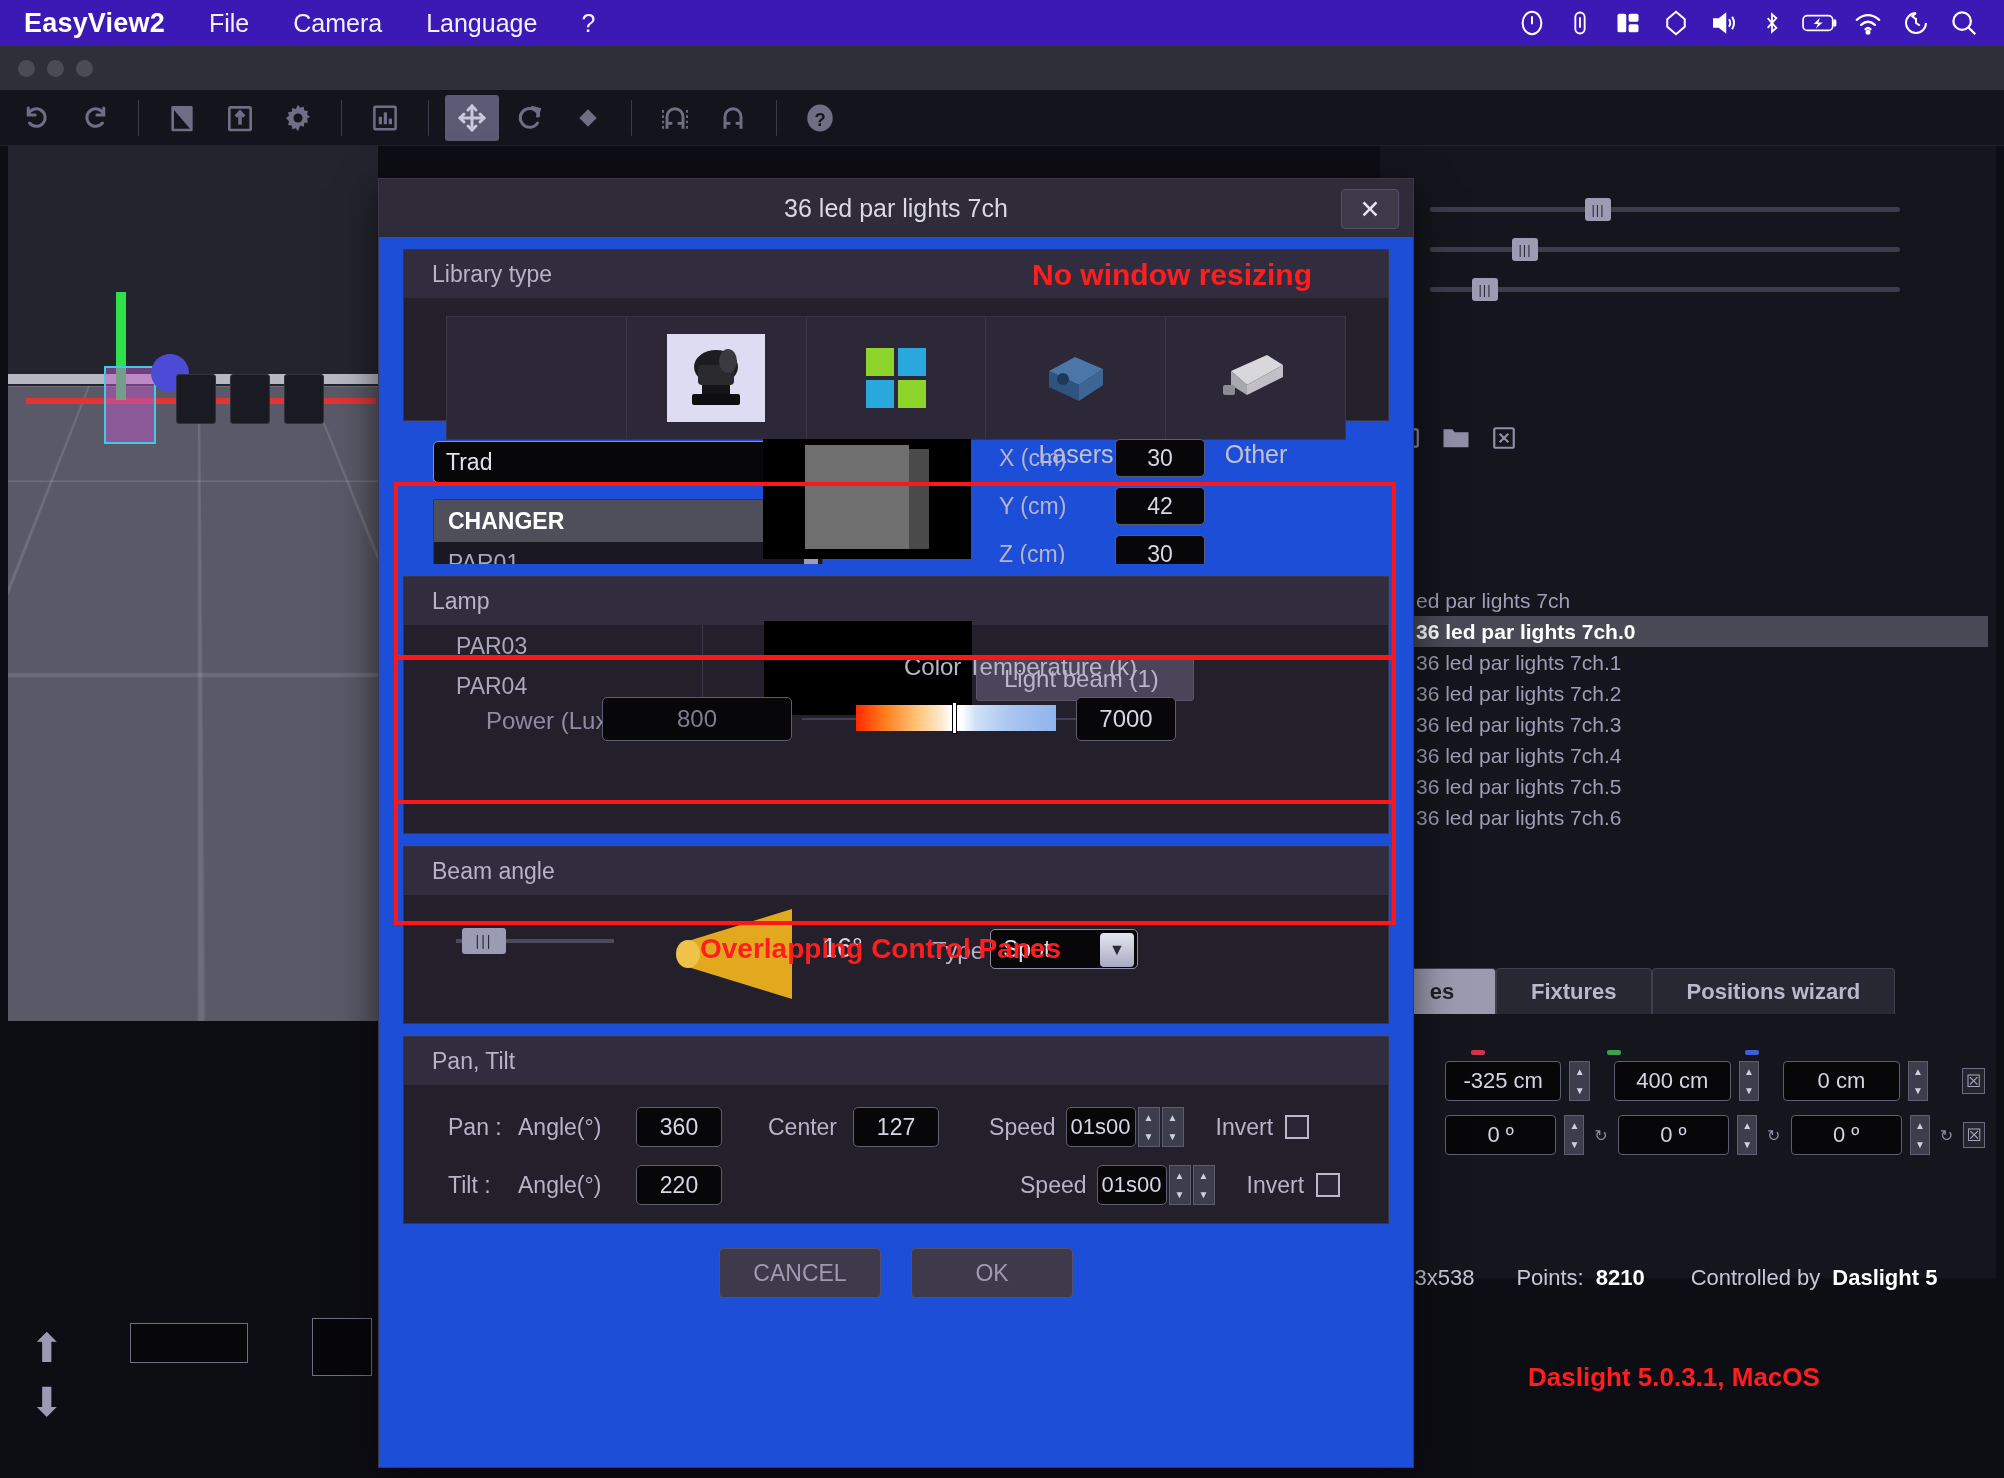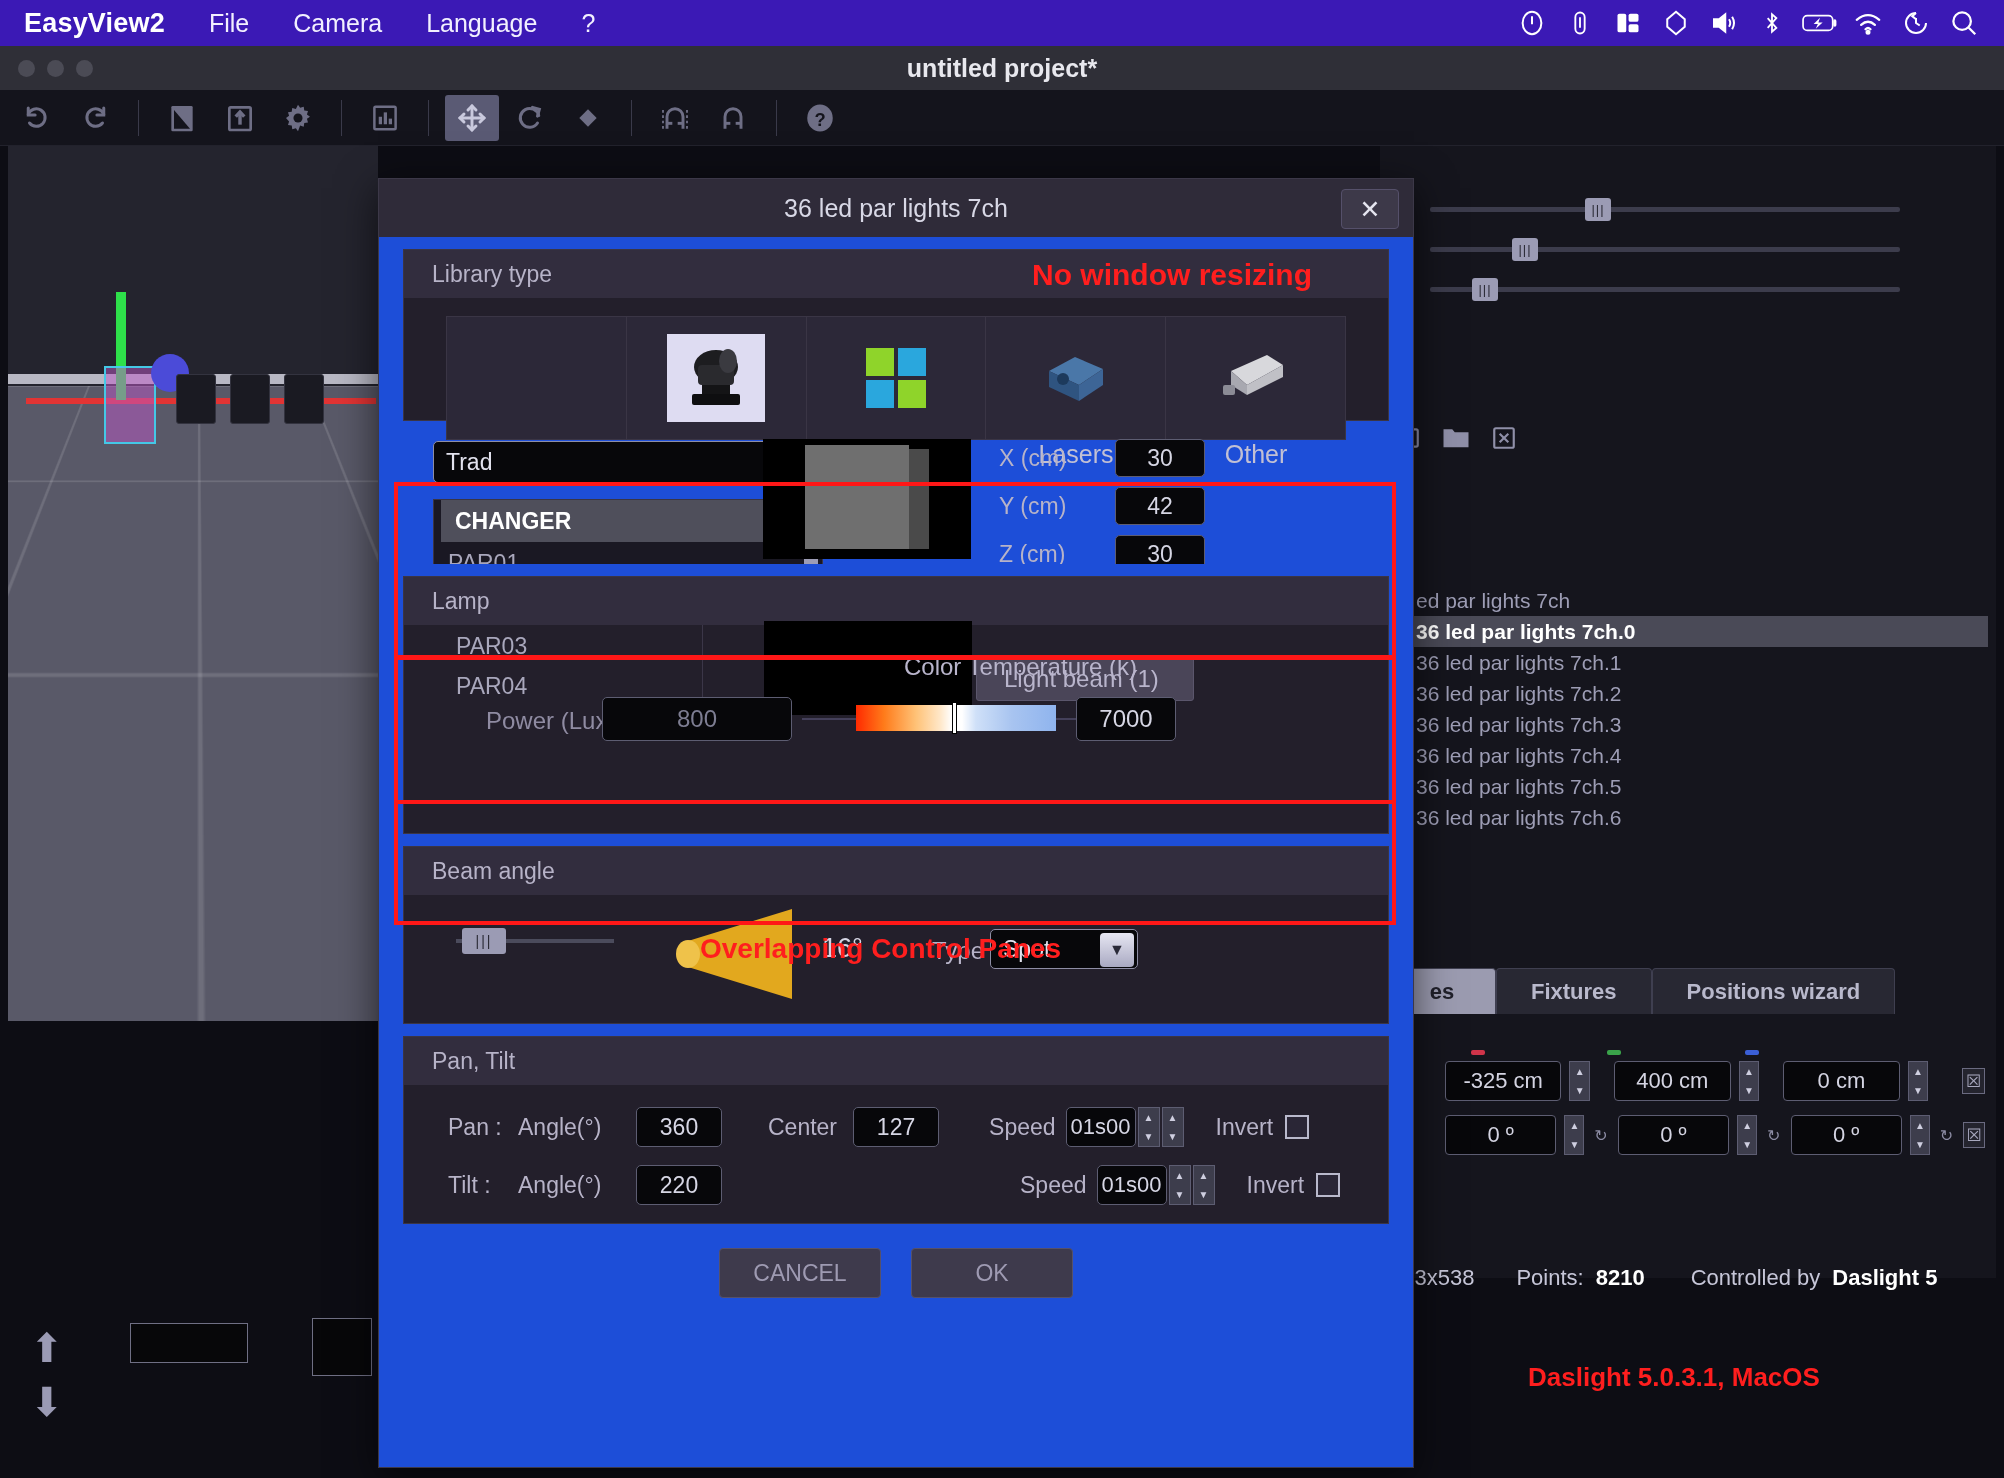--- a/index.html
+++ b/index.html
@@ -236,21 +236,21 @@
     display: flex; align-items: center; justify-content: center;
     color: #2a2a38; font-size: 16px;
   }
   .listbox {
     width: 390px; background: #1a1823; border: 1px solid #3a3545; position: relative;
   }
   .listbox .row {
     height: 42px; display: flex; align-items: center; padding-left: 14px;
     color: #a9a7bc; font-size: 23px;
   }
-  .listbox .row.sel { background: #4f4f5b; color: #ffffff; font-weight: bold; margin-left: 7px; }
+  .listbox .row.sel { background: #4f4f5b; color: #ffffff; font-weight: bold; }
   .lb-scroll {
     position: absolute; right: 4px; top: 5px; width: 14px; bottom: 5px;
     background: #9d9db6; border-radius: 7px;
   }
 
   .preview3d { background: #000000; position: relative; overflow: hidden; }
 
   .redbox { position: absolute; border: 4px solid #ff1717; pointer-events: none; }
   .annot { position: absolute; color: #ff1e1e; font-weight: bold; }
 
@@ -348,21 +348,20 @@
       </svg>
     </div>
   </div>
 
   <div class="titlebar">
     <div class="traffic">
       <i></i>
       <i></i>
       <i></i>
     </div>
-    <div class="wintitle">untitled project*</div>
   </div>
 
   <div class="toolbar">
     <div class="tbtn">
       <svg width="30" height="30" viewBox="0 0 24 24" fill="none" stroke="currentColor" stroke-width="2.4" stroke-linecap="round">
         <path d="M5 9 A7 7 0 1 1 6 16"></path>
           <path d="M5 4 L5 9.5 L10.5 9.5"></path>
       </svg>
     </div>
     <div class="tbtn">

